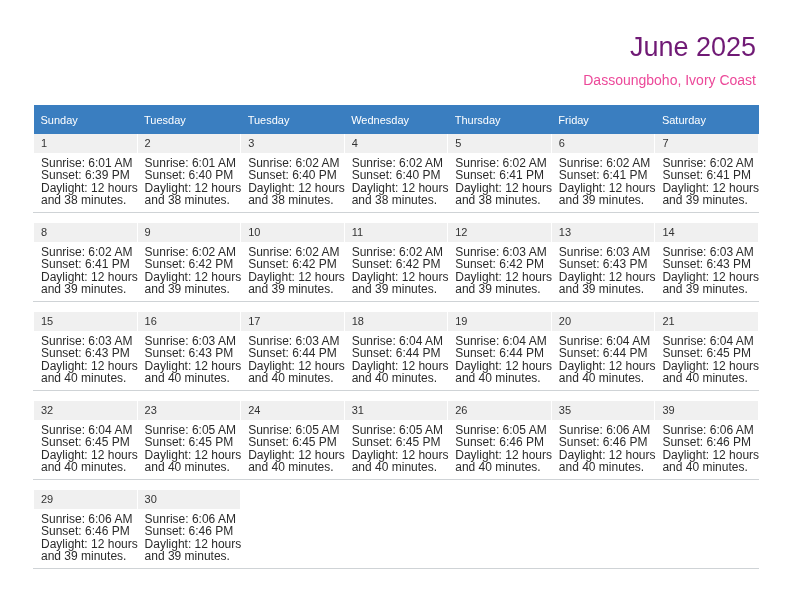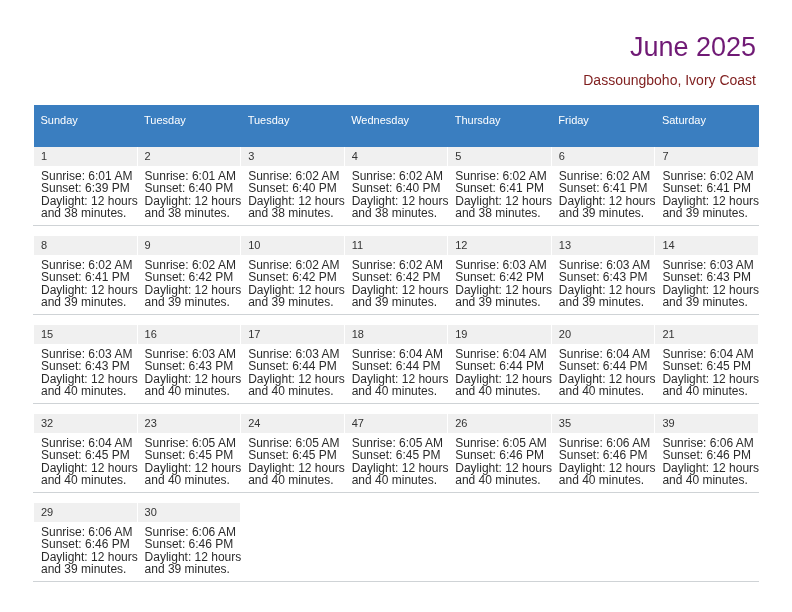--- a/index.html
+++ b/index.html
@@ -75,42 +75,42 @@
   }
   .cal-title {
     font-size: 27px;
     color: #701a75;
     line-height: 34px;
     font-weight: normal;
     white-space: nowrap;
   }
   .cal-subtitle {
     font-size: 14px;
-    color: #7f1d1d;
+    color: #ec4899;
     line-height: 20px;
     margin-top: 6px;
     white-space: nowrap;
   }
 
   
   .calendar {
     position: absolute;
     left: 33px;
     top: 105px;
     width: 726px;
     border-collapse: collapse;
     table-layout: fixed;
   }
   .calendar th {
     background: #3a7ec0;
     color: #ffffff;
     font-size: 11px;
     font-weight: normal;
     text-align: left;
-    padding: 5px 0 18px 7px;
+    padding: 5px 0 5px 7px;
     height: 19px;
     border: none;
   }
   .calendar td {
     vertical-align: top;
     width: 103.7px;
     height: 78px;
     padding: 0;
     border-left: 1px solid #ffffff;
     border-right: 1px solid #ffffff;
@@ -456,21 +456,21 @@
               <div class="details">
                 <div>Sunrise: 6:05 AM</div>
                 <div>Sunset: 6:45 PM</div>
                 <div>Daylight: 12 hours</div>
                 <div>and 40 minutes.</div>
               </div>
             </div>
           </td>
           <td>
             <div class="cell-inner">
-              <div class="daynum">47</div>
+              <div class="daynum">31</div>
               <div class="details">
                 <div>Sunrise: 6:05 AM</div>
                 <div>Sunset: 6:45 PM</div>
                 <div>Daylight: 12 hours</div>
                 <div>and 40 minutes.</div>
               </div>
             </div>
           </td>
           <td>
             <div class="cell-inner">

